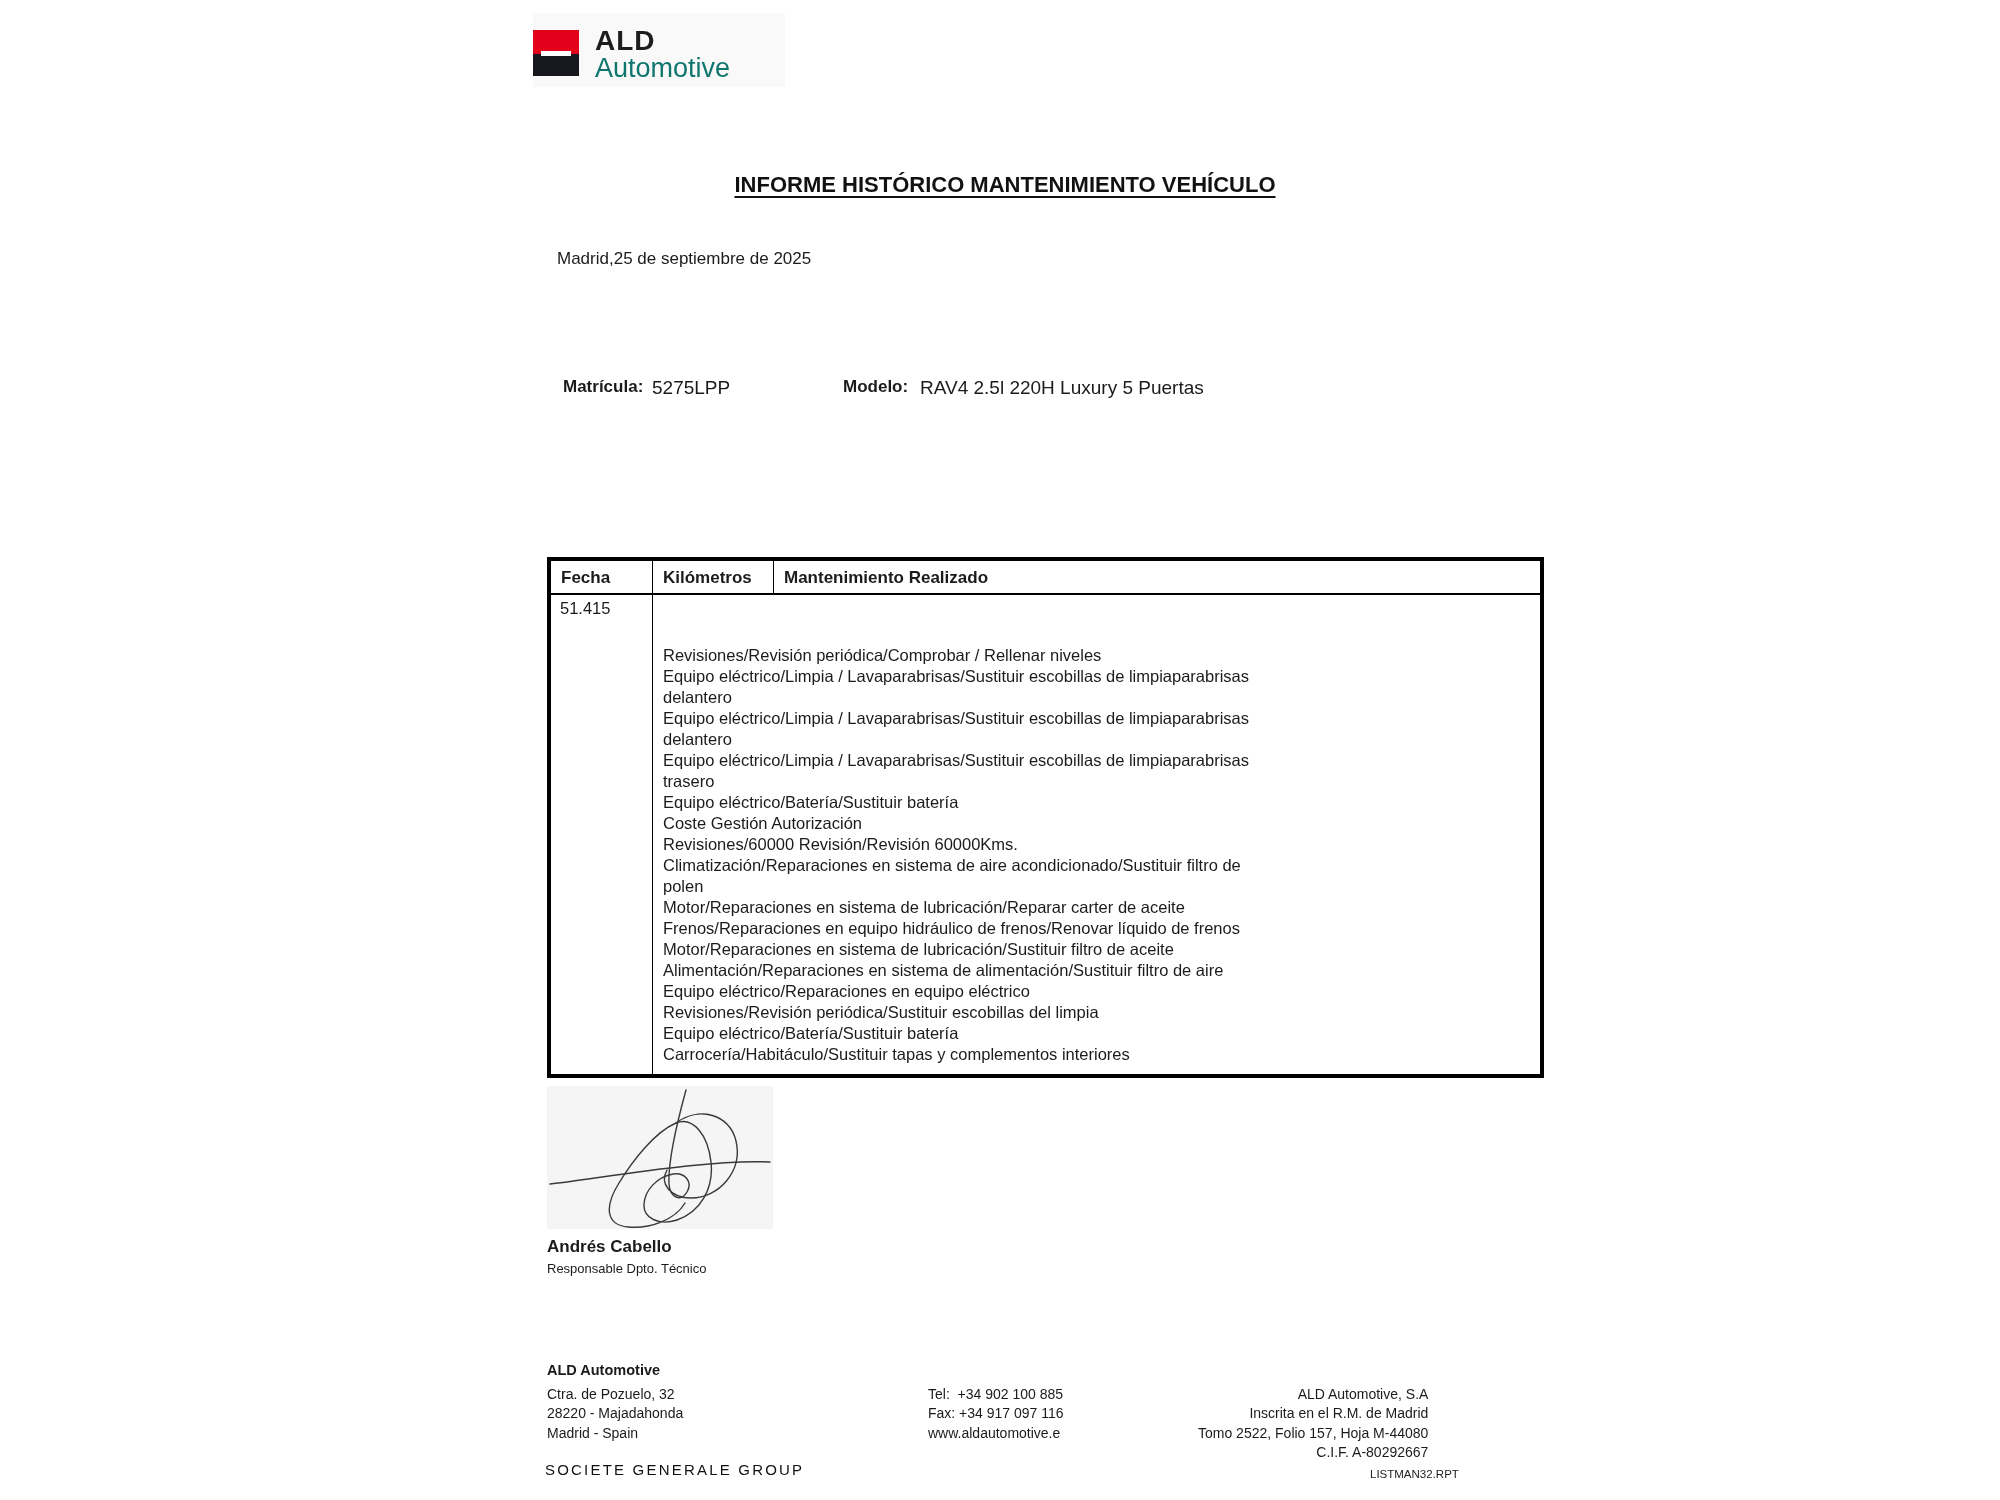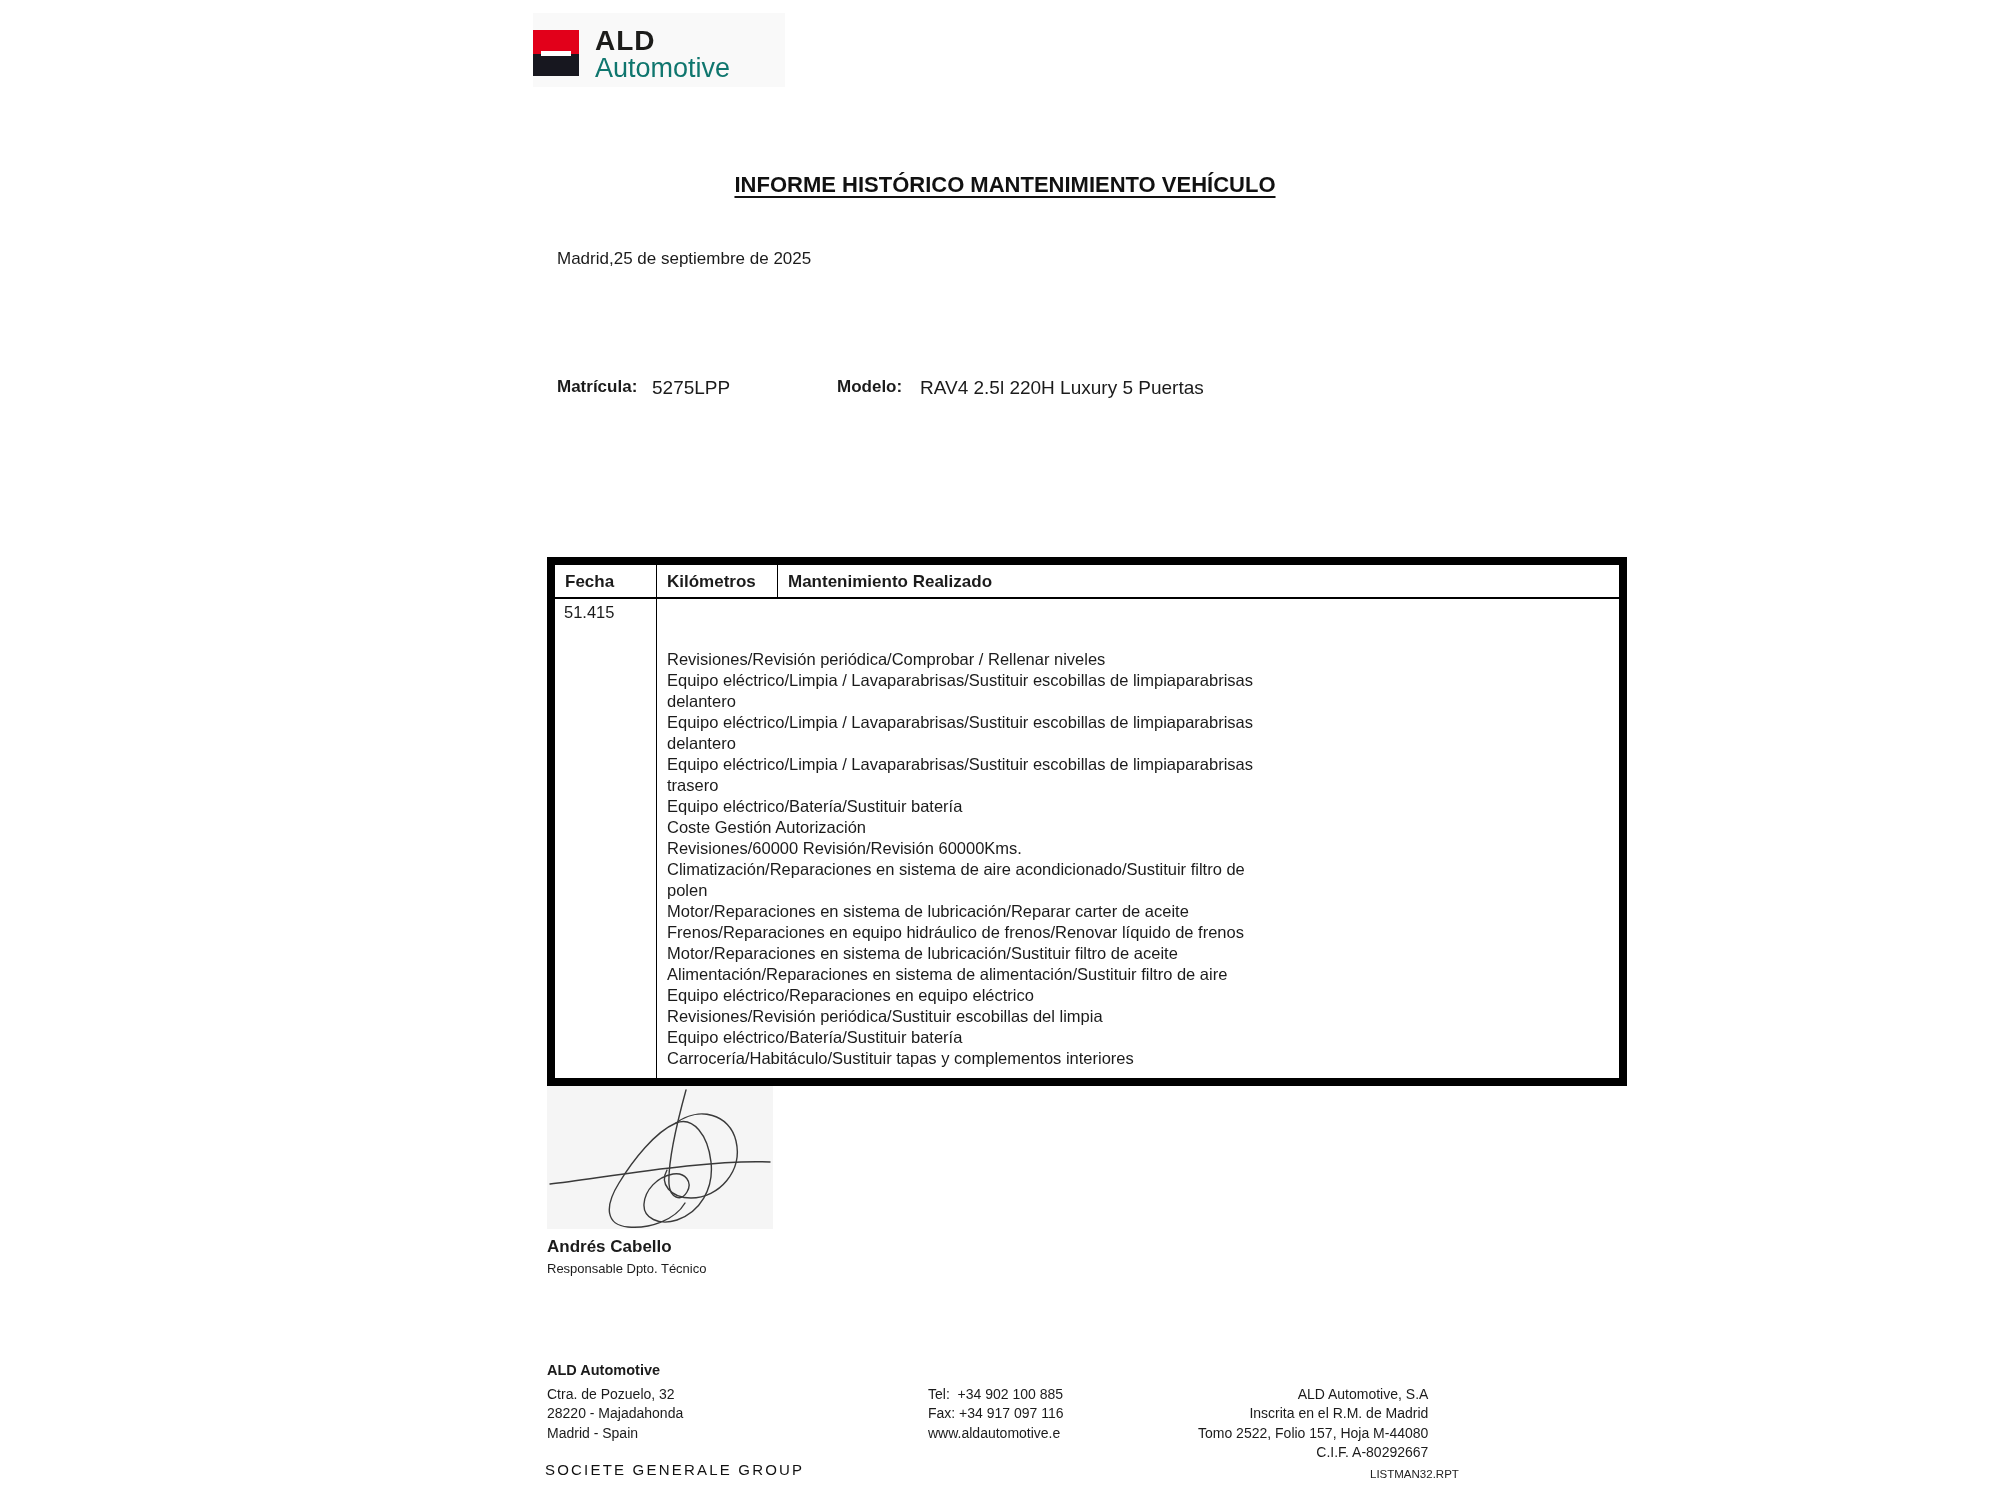--- a/index.html
+++ b/index.html
@@ -29,31 +29,31 @@
     text-align: center;
     font-size: 22px; font-weight: 700;
     text-decoration: underline;
     text-decoration-thickness: 2px;
     text-underline-offset: 4px;
     color: #111;
   }
   .date-line { left: 557px; top: 249px; font-size: 17px; }
 
   
-  .veh-label { font-weight: 700; font-size: 17px; }
+  .veh-label { font-weight: 700; font-size: 17px; margin-left: 6px; }
   .veh-value { font-size: 19px; }
   .lbl-matricula { left: 557px; top: 377px; }
   .val-matricula { left: 652px; top: 377px; }
   .lbl-modelo    { left: 837px; top: 377px; }
   .val-modelo    { left: 920px; top: 377px; }
 
   
   .mtable {
-    left: 547px; top: 557px; width: 1080px;
-    border: 8px solid #000000;
+    left: 547px; top: 557px; width: 997px;
+    border: 4px solid #000000;
     box-sizing: border-box;
     background: #fff;
   }
   .t-head {
     display: grid;
     grid-template-columns: 102px 121px 1fr;
     border-bottom: 2px solid #000;
   }
   .t-head > div {
     font-size: 17px; font-weight: 700;

